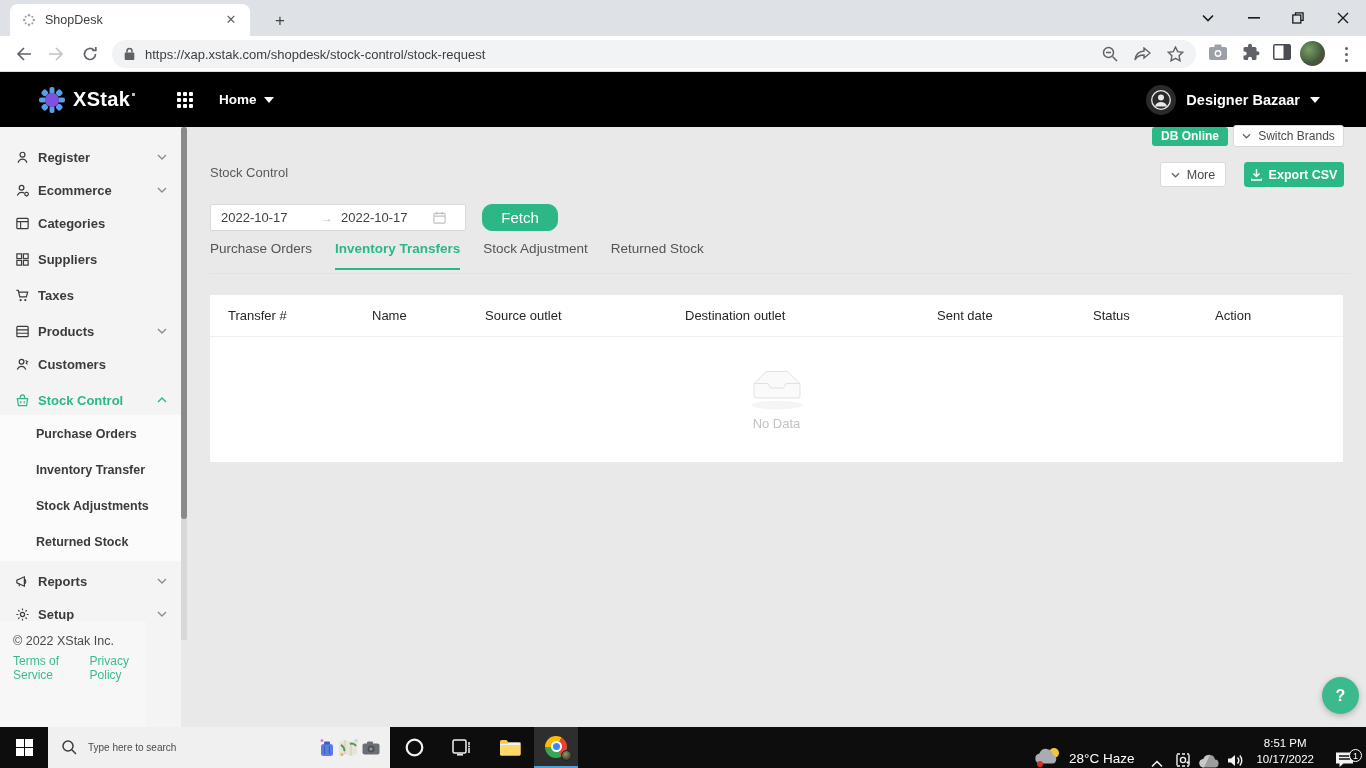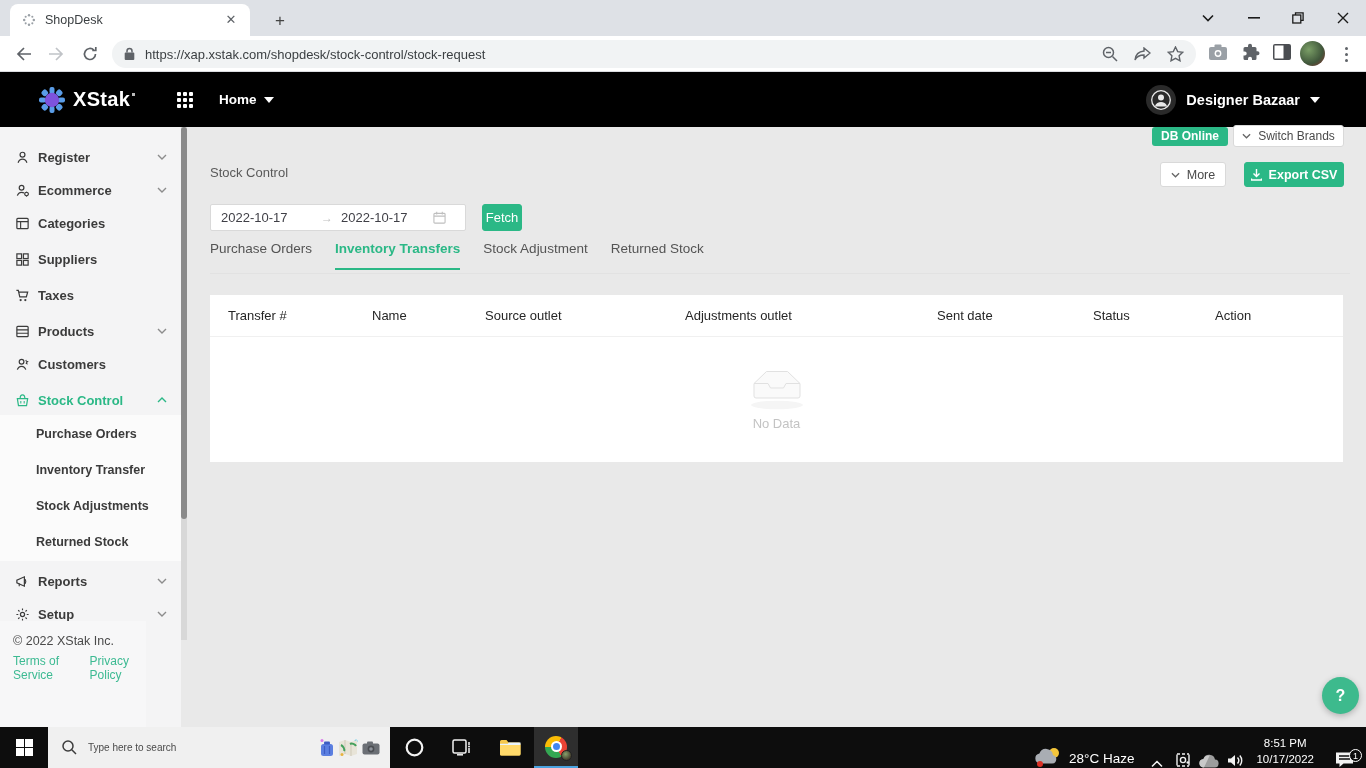--- a/index.html
+++ b/index.html
@@ -65,21 +65,21 @@
   .btn-green { background:#2bb886; color:#fff; border:1px solid #2bb886; }
   .switch-btn { position:absolute; left:1046px; top:-2px; width:111px; height:22px; font-size:12px; }
   .page-title { position:absolute; left:23px; top:38px; font-size:13px; color:#595959; }
   .more-btn { position:absolute; left:973px; top:35px; width:66px; height:25px; }
   .export-btn { position:absolute; left:1057px; top:35px; width:100px; height:25px; font-weight:bold; }
 
   .daterange { position:absolute; left:23px; top:77px; width:256px; height:27px; background:#fff; border:1px solid #d9d9d9;
                border-radius:2px; display:flex; align-items:center; padding:0 10px; }
   .dateval { font-size:13px; color:#3f3f46; width:92px; }
   .date-arrow { color:#bfbfbf; font-size:12px; margin:0 8px; }
-  .fetch-btn { position:absolute; left:295px; top:77px; width:40px; height:27px; font-size:13px; }
+  .fetch-btn { position:absolute; left:295px; top:77px; width:76px; height:27px; font-size:15px;border-radius:10px; }
 
   .tabs { position:absolute; left:23px; top:114px; width:1140px; height:33px; border-bottom:1px solid #e2e2e2;
           display:flex; gap:23px; align-items:flex-start; }
   .tabitem { font-size:13.5px; color:#545454; padding-bottom:12px; position:relative; }
   .tabitem.active { color:#2bb886; font-weight:bold; border-bottom:2px solid #2bb886; margin-bottom:-1px; }
 
   .table-card { position:absolute; left:23px; top:168px; width:1133px; height:167px; background:#fff; }
   .thead { display:flex; height:42px; align-items:center; border-bottom:1px solid #f0f0f0; font-size:13px; font-weight:normal; color:#262626; }
   .th:nth-child(1){ width:162px; padding-left:18px; } .th:nth-child(2){ width:113px; } .th:nth-child(3){ width:200px; }
   .th:nth-child(4){ width:252px; } .th:nth-child(5){ width:156px; } .th:nth-child(6){ width:122px; } .th:nth-child(7){ width:110px; }
@@ -488,21 +488,21 @@
       <span class="tabitem active">Inventory Transfers</span>
       <span class="tabitem">Stock Adjustment</span>
       <span class="tabitem">Returned Stock</span>
     </div>
 
     <div class="table-card">
       <div class="thead">
         <span class="th">Transfer #</span>
         <span class="th">Name</span>
         <span class="th">Source outlet</span>
-        <span class="th">Adjustments outlet</span>
+        <span class="th">Destination outlet</span>
         <span class="th">Sent date</span>
         <span class="th">Status</span>
         <span class="th">Action</span>
       </div>
       <div class="tbody">
         <svg width="64" height="41" viewBox="0 0 64 41">
           <ellipse cx="32" cy="36" rx="26" ry="4.2" fill="#f5f5f5"></ellipse>
           <path d="M9 14.5L21.5 2.5h21L55 14.5V27a2 2 0 0 1-2 2H11a2 2 0 0 1-2-2z" fill="#fafafa" stroke="#e1e1e1"></path>
           <path d="M9 14.5h14l2.5 4.5h13l2.5-4.5h14" fill="none" stroke="#e1e1e1"></path>
         </svg>

